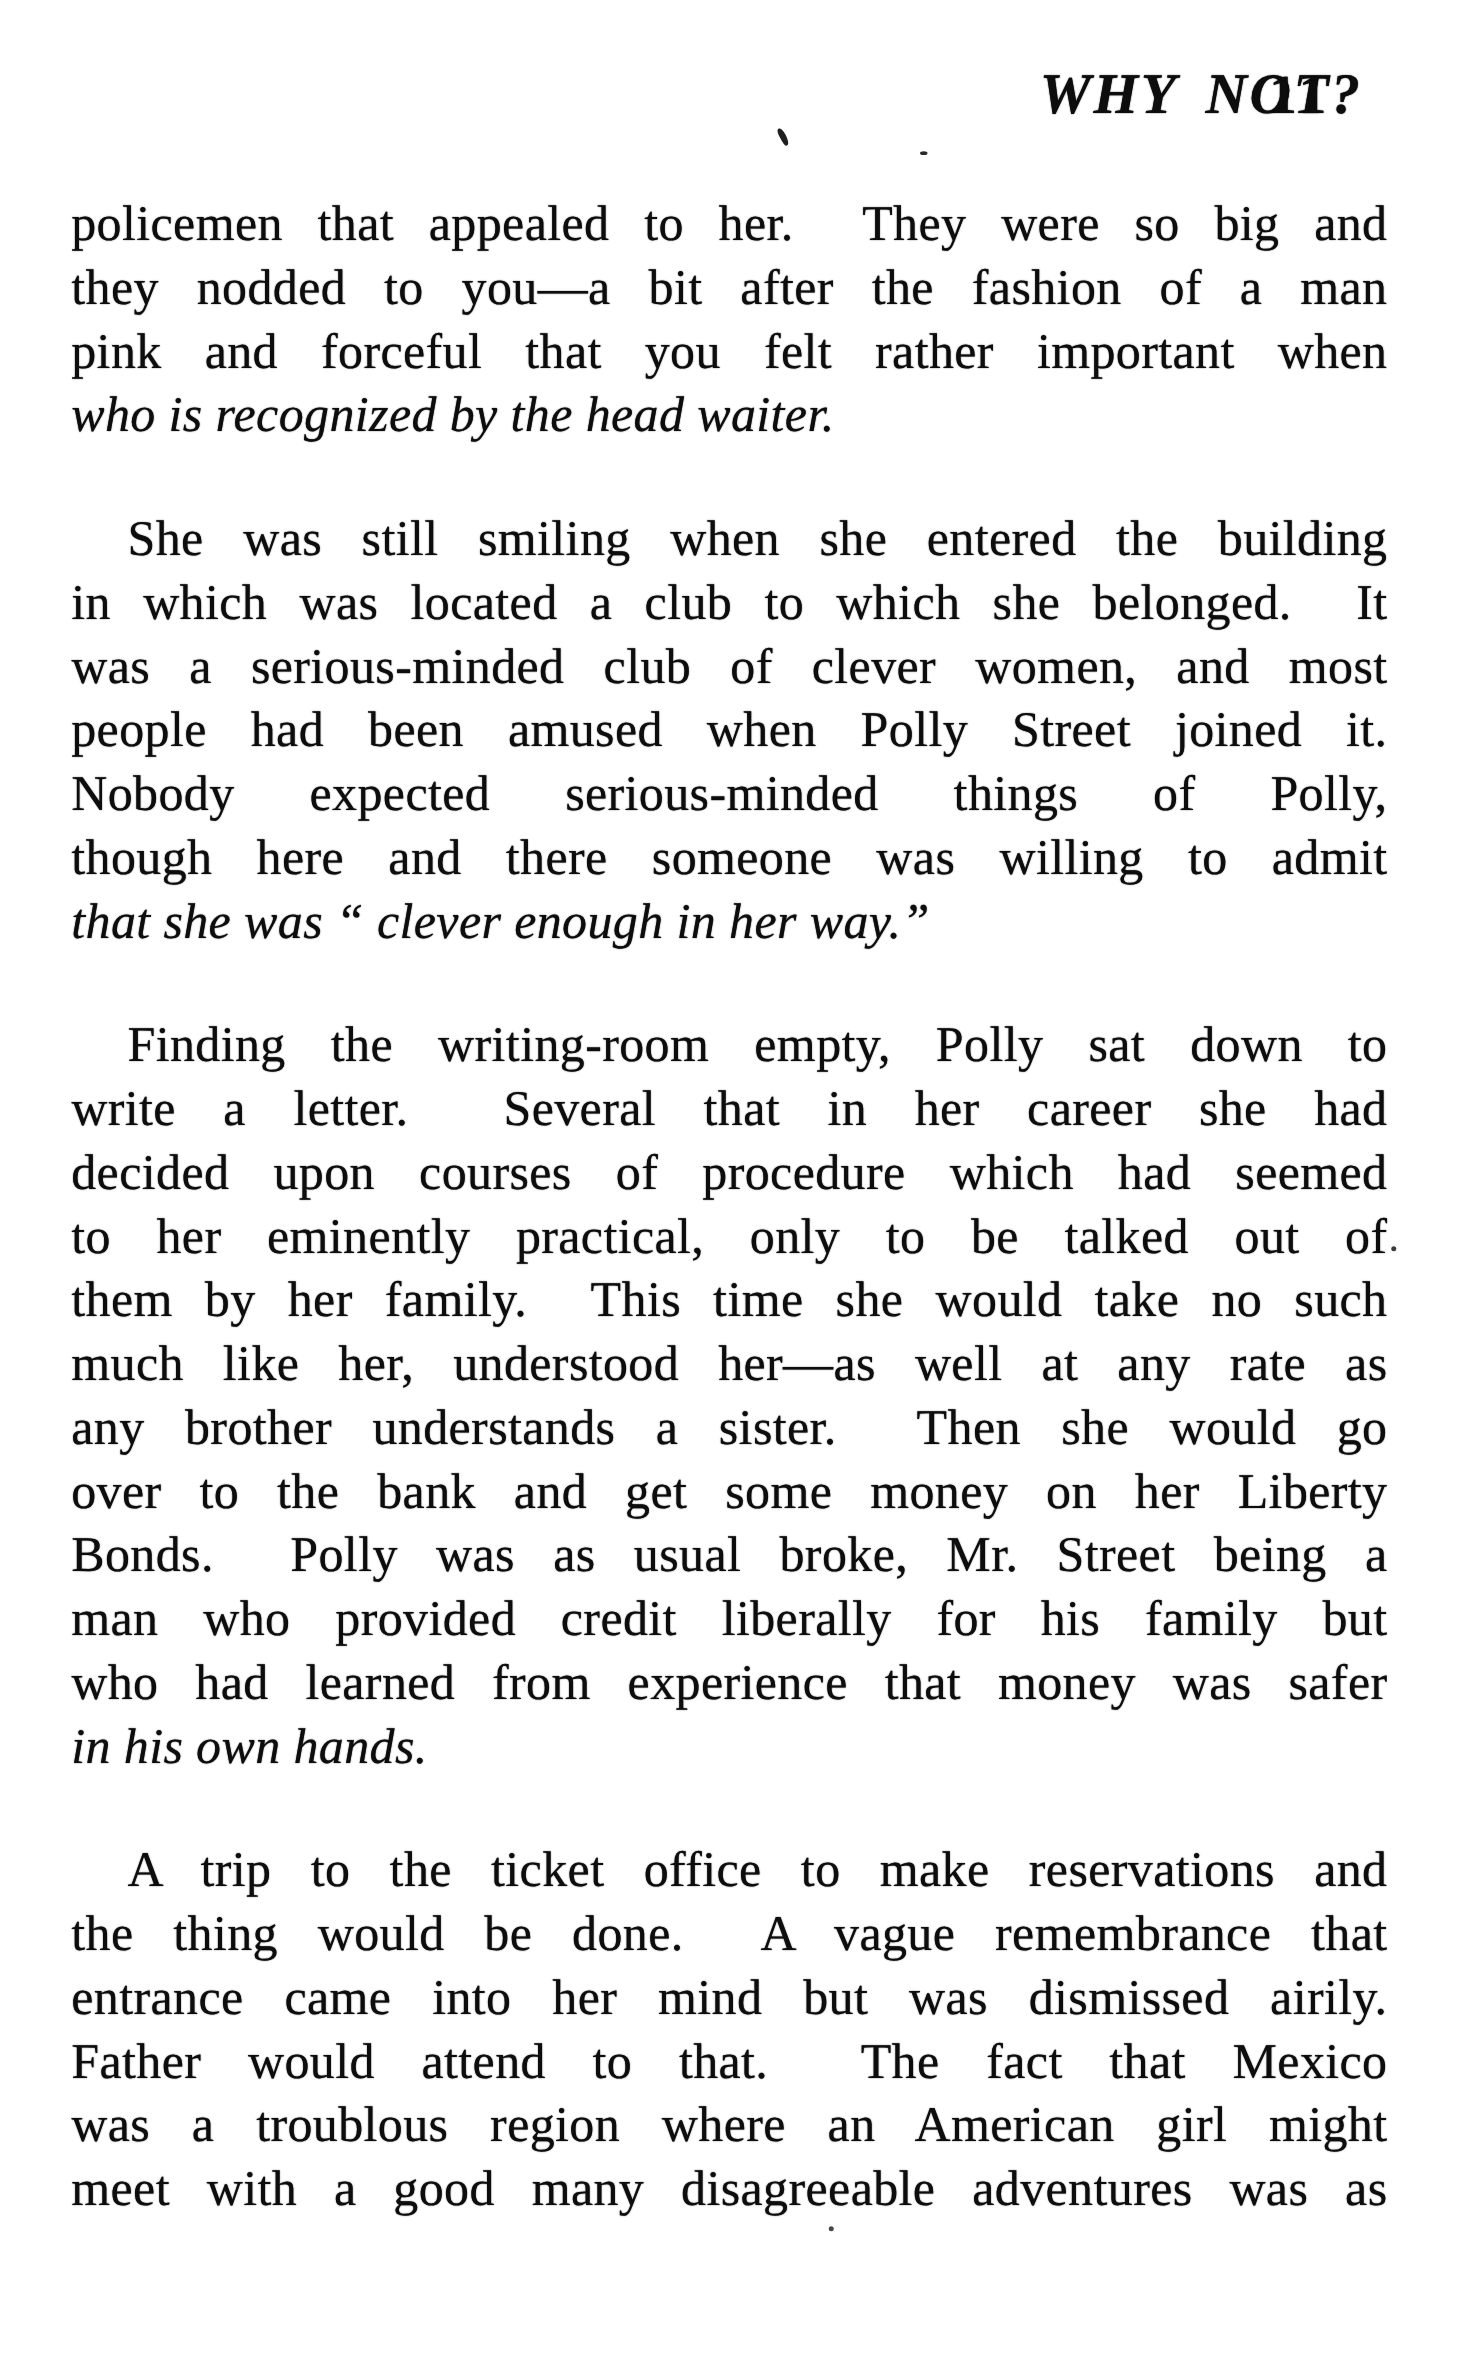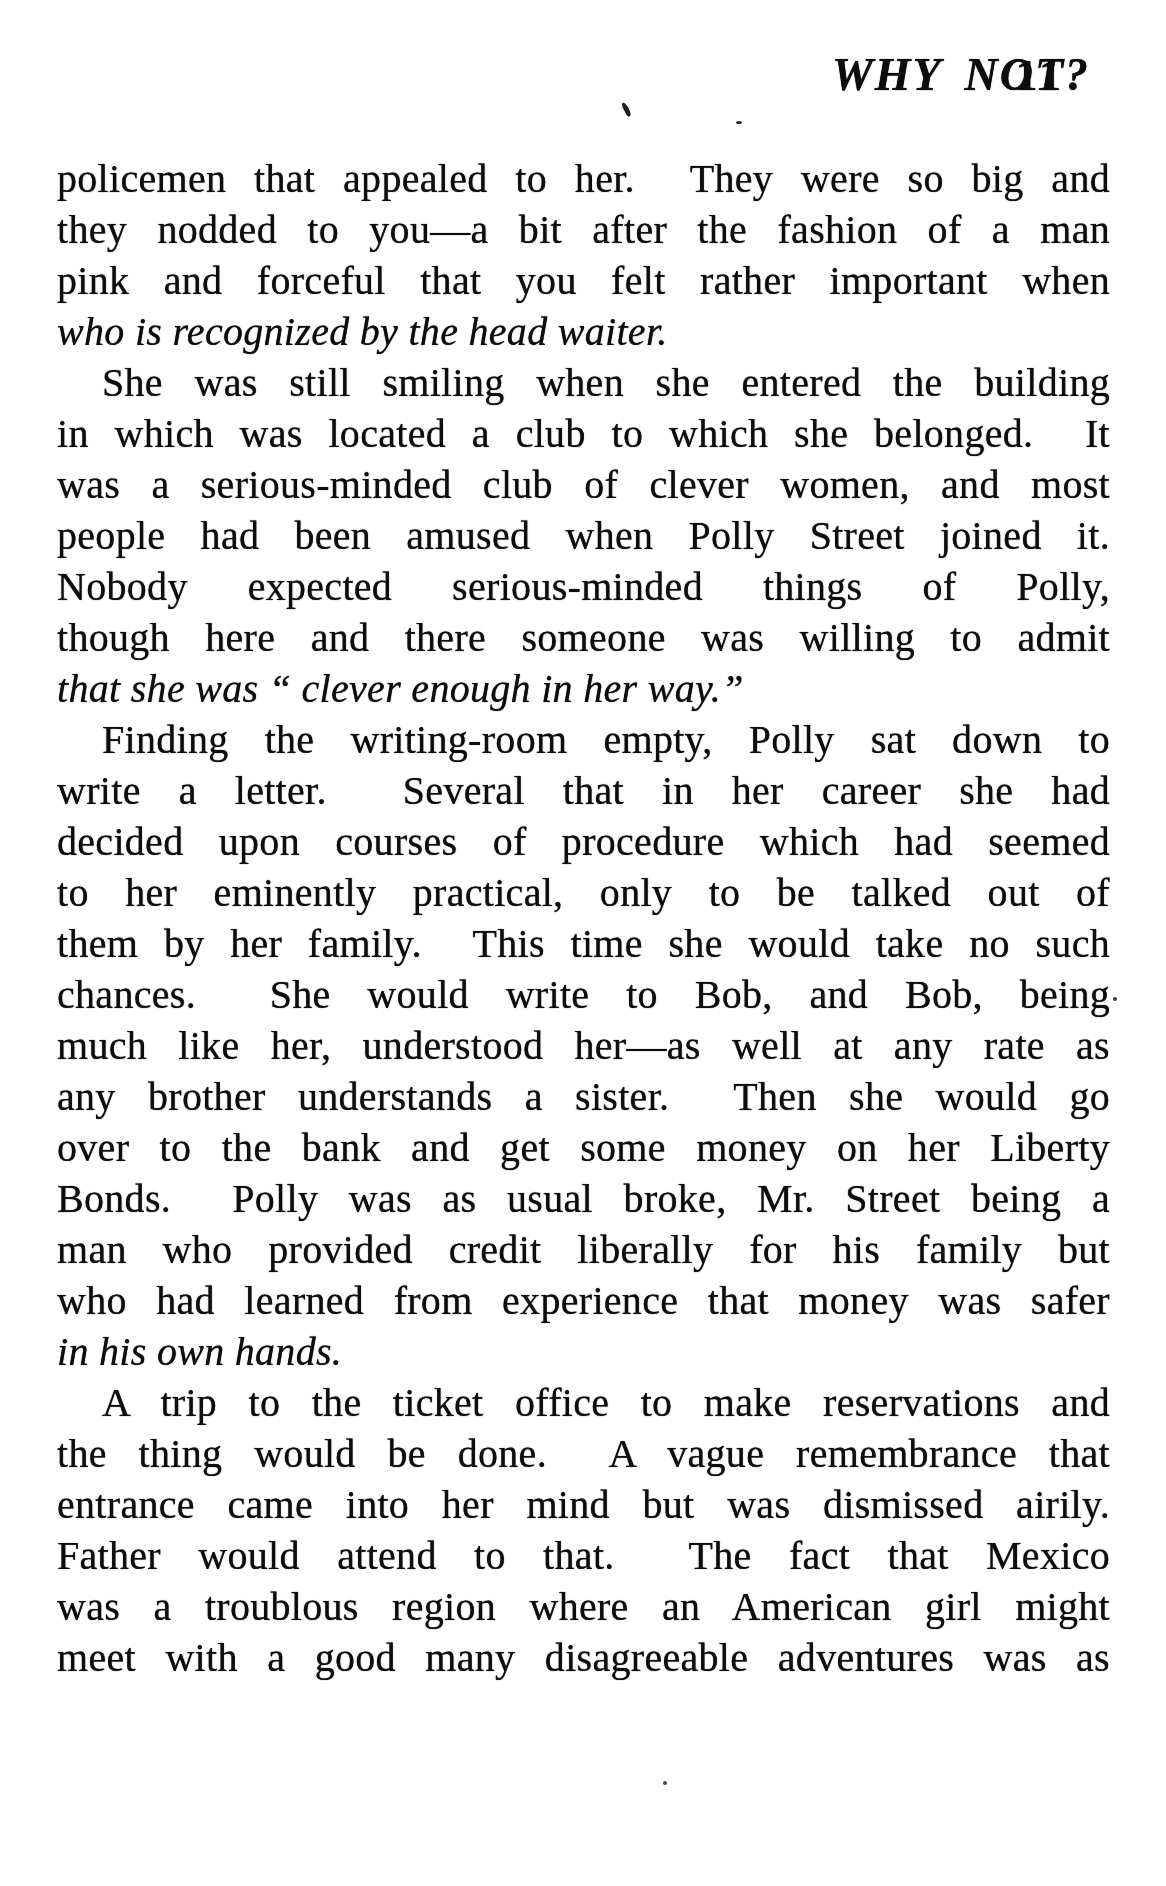--- a/index.html
+++ b/index.html
@@ -54,21 +54,21 @@
     font-size: 40px;
     line-height: 51px;
     height: 51px;
     letter-spacing: 0.3px;
     white-space: pre-wrap;
     text-align: justify;
     text-align-last: justify;
     text-shadow: 0 0 1px rgba(0,0,0,0.85);
     overflow: hidden;
   }
-  .first { text-indent: 45px; }
+  .first { text-indent: 45px; margin-top: 48px; }
   .endleft { text-align-last: left; font-style: italic; }
 
   
   .speck {
     position: absolute;
     background: #1f1f1f;
     border-radius: 50%;
   }
   .speck.tick {
     left: 624px; top: 102px;
@@ -113,21 +113,20 @@
       <div class="line">though here and there someone was willing to admit</div>
       <div class="line endleft">that she was “ clever enough in her way.”</div>
     </section>
 
     <section class="para">
       <div class="line first">Finding the writing-room empty, Polly sat down to</div>
       <div class="line">write a letter.  Several that in her career she had</div>
       <div class="line">decided upon courses of procedure which had seemed</div>
       <div class="line">to her eminently practical, only to be talked out of</div>
       <div class="line">them by her family.  This time she would take no such</div>
-      <div class="line">chances.  She would write to Bob, and Bob, being</div>
       <div class="line">much like her, understood her—as well at any rate as</div>
       <div class="line">any brother understands a sister.  Then she would go</div>
       <div class="line">over to the bank and get some money on her Liberty</div>
       <div class="line">Bonds.  Polly was as usual broke, Mr. Street being a</div>
       <div class="line">man who provided credit liberally for his family but</div>
       <div class="line">who had learned from experience that money was safer</div>
       <div class="line endleft">in his own hands.</div>
     </section>
 
     <section class="para">

